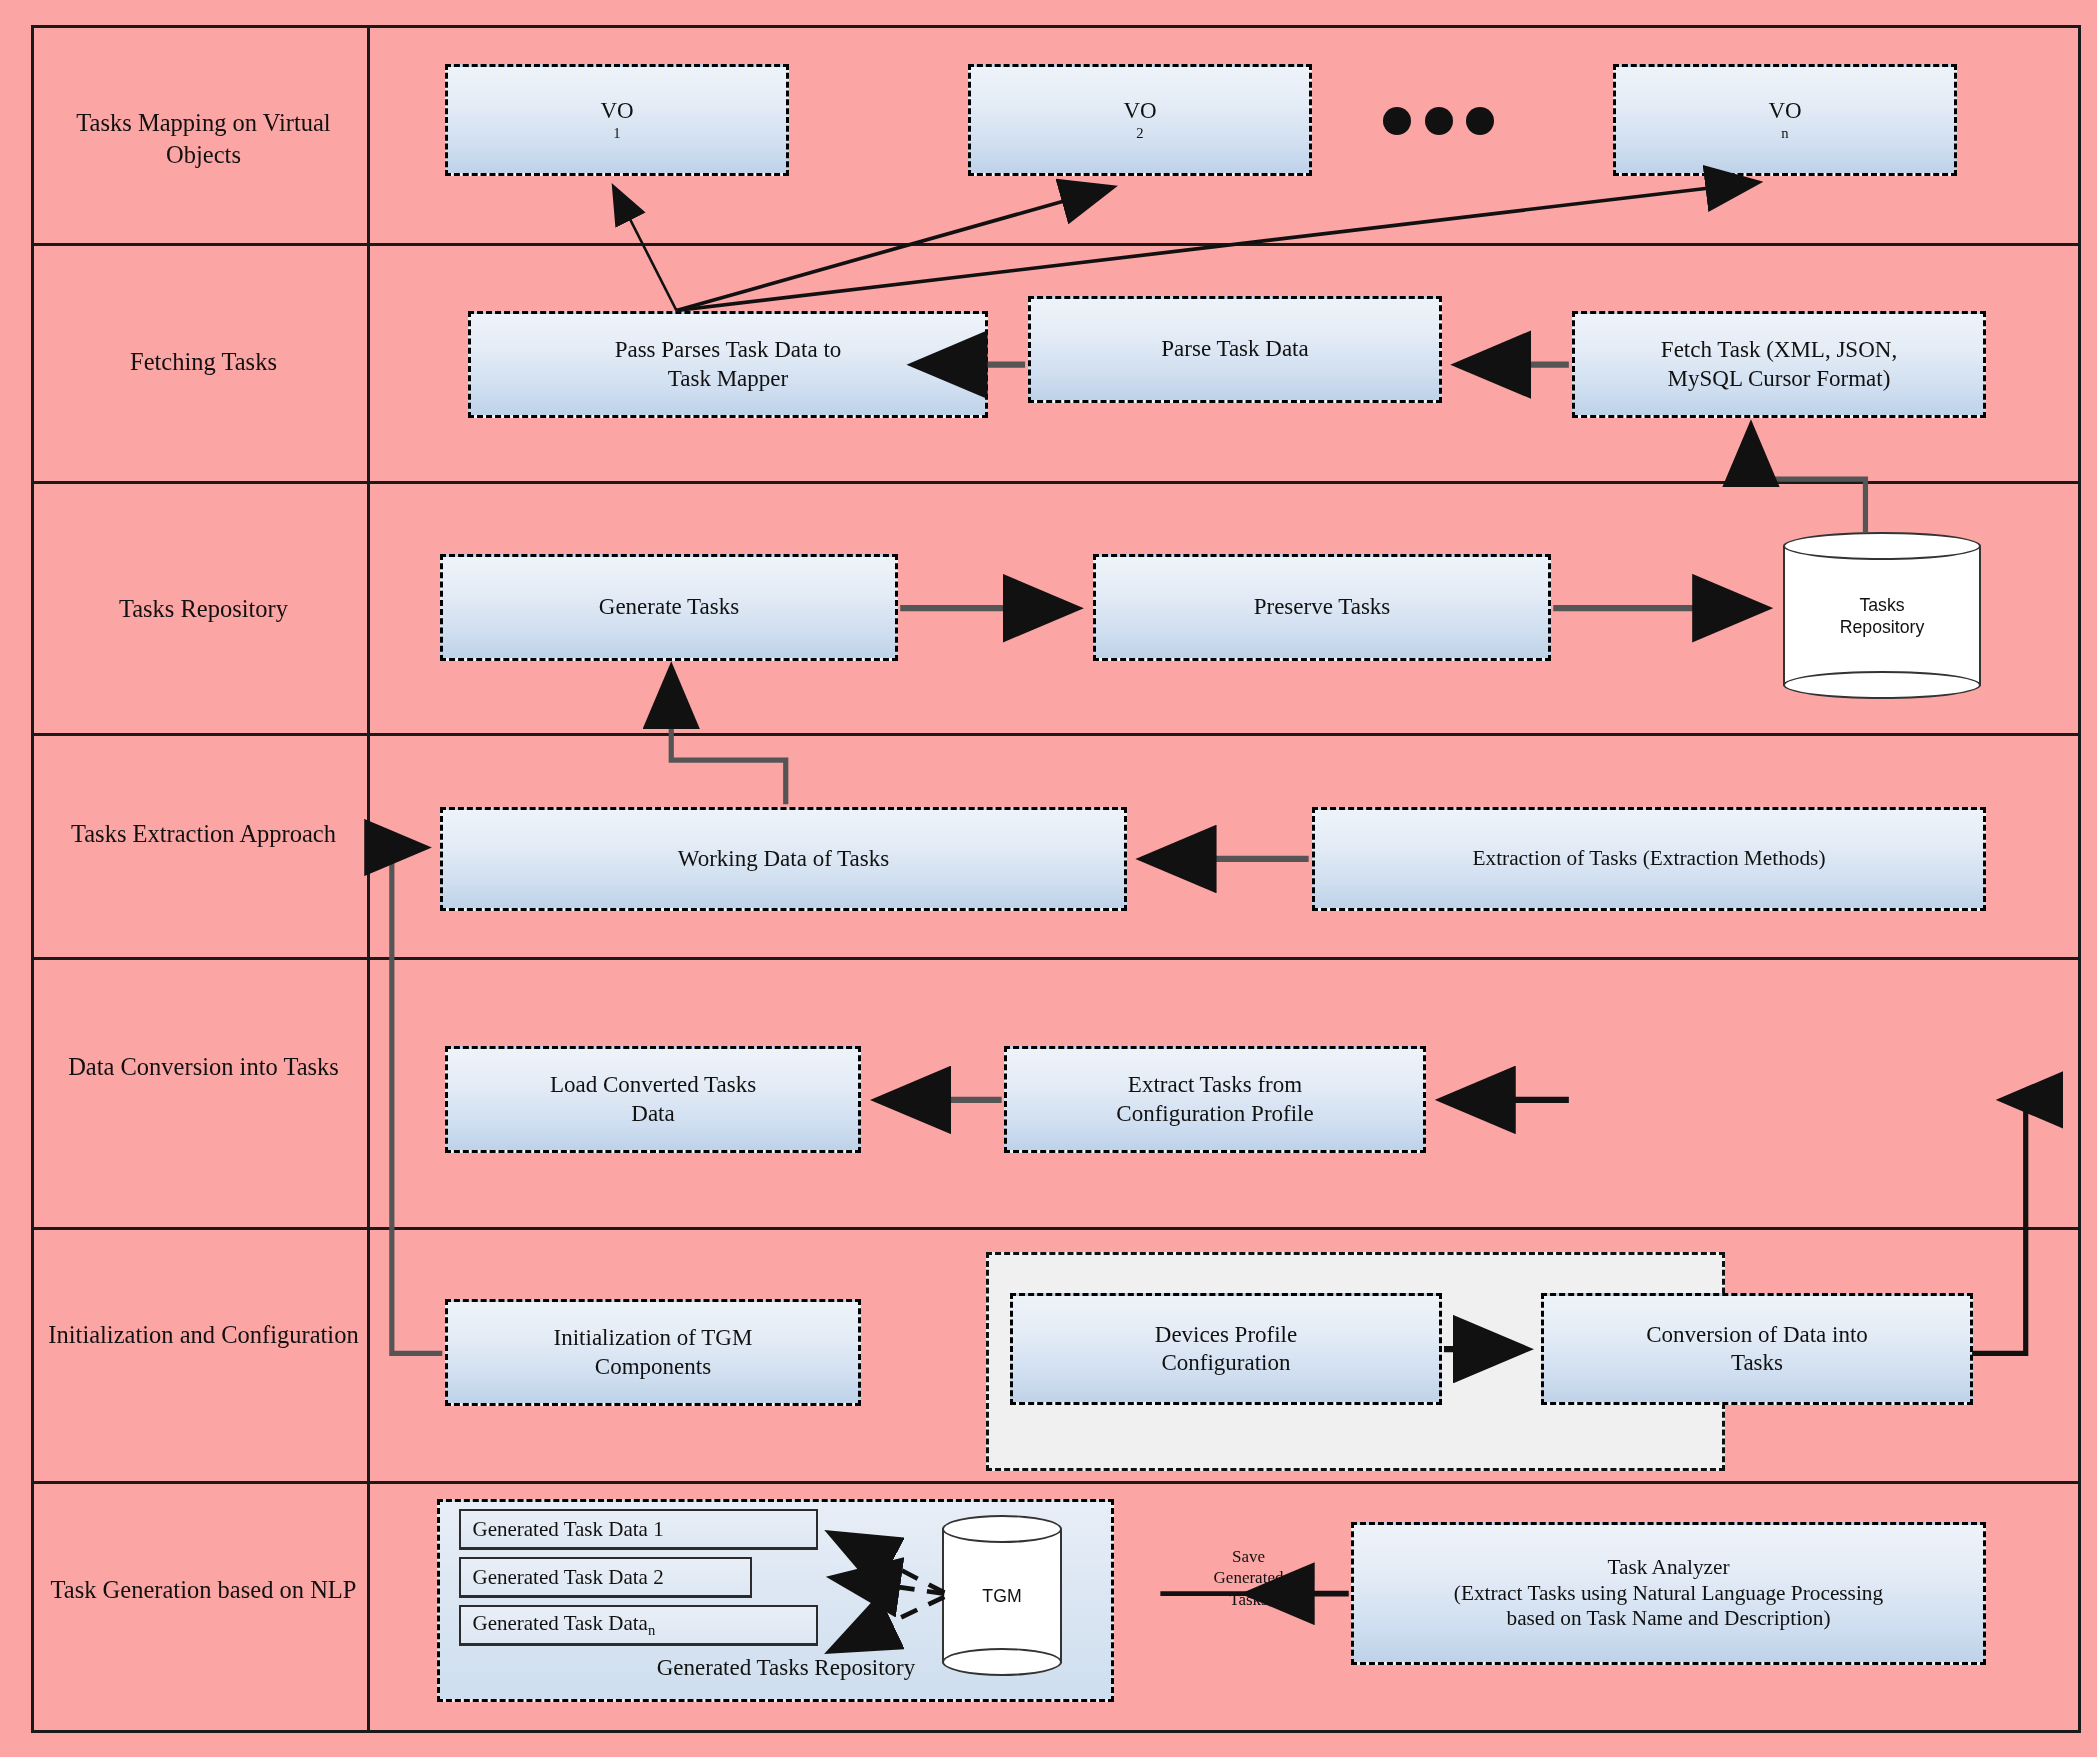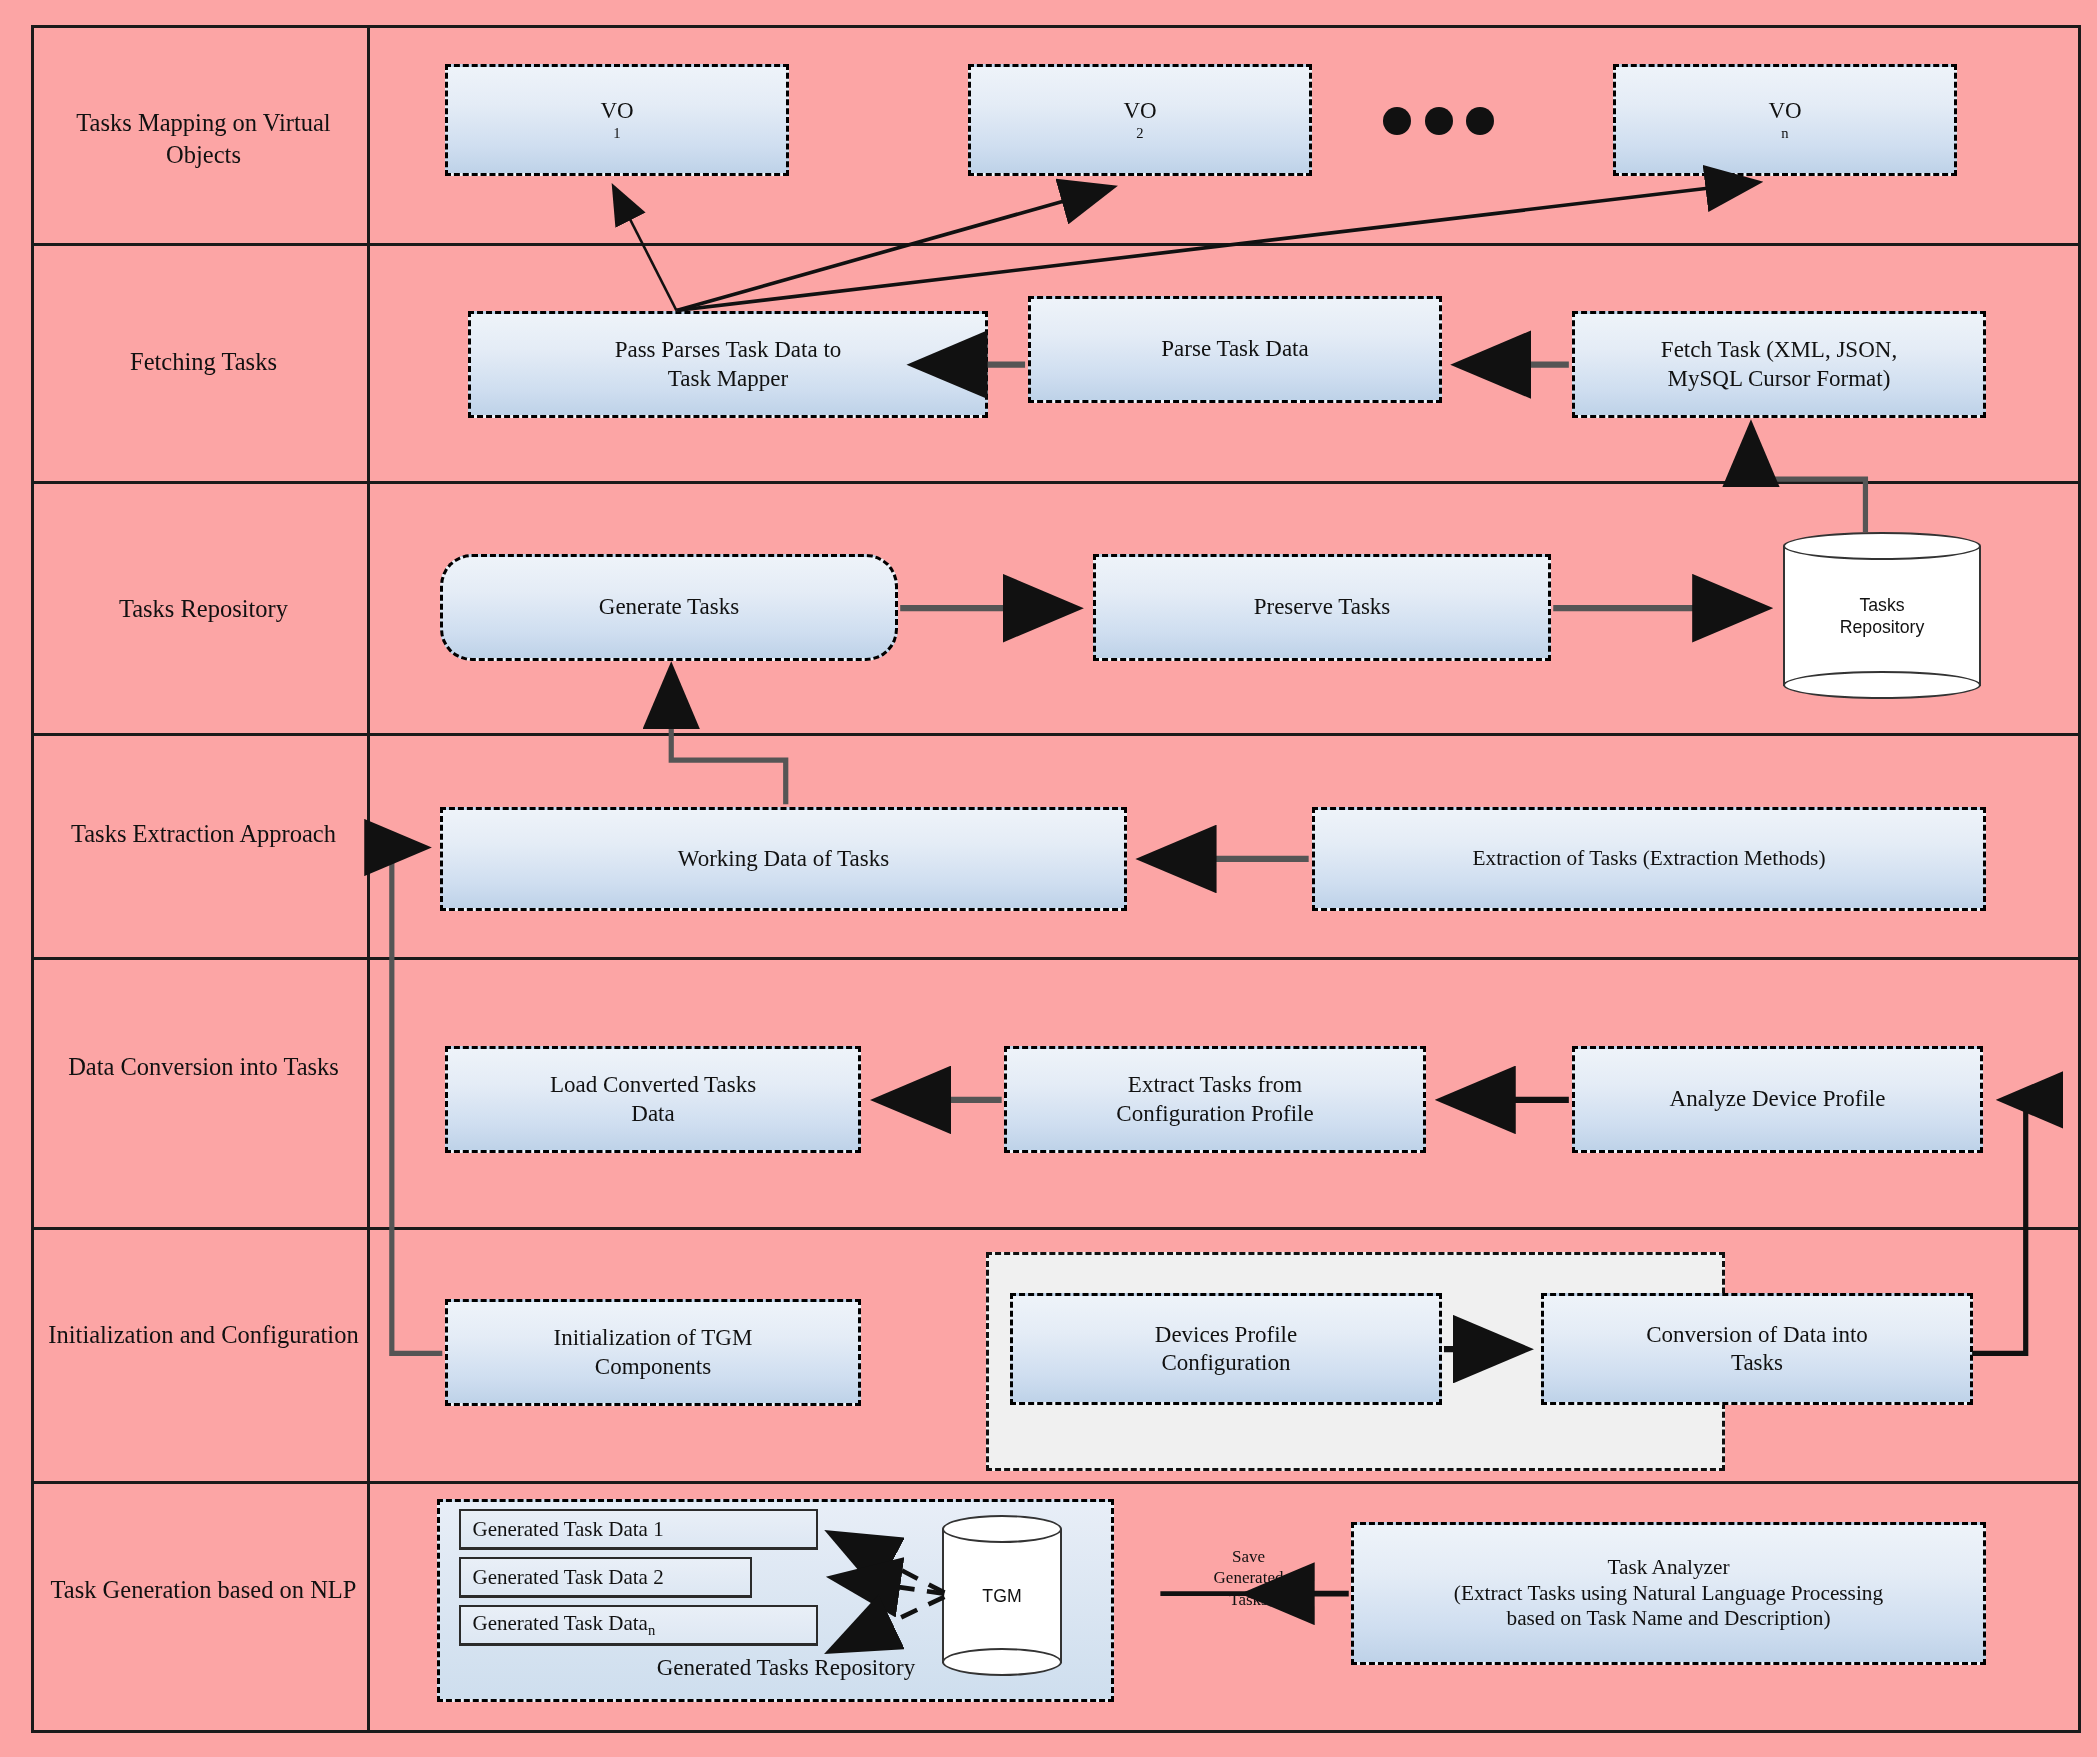--- a/index.html
+++ b/index.html
@@ -138,21 +138,21 @@
     <span>Parse Task Data</span>
   </div>
 
   <div class="node" style="left:1572px;top:311px;width:414px;height:107px;">
     <span>
       <span>Fetch Task (XML, JSON,</span>
       <span>MySQL Cursor Format)</span>
     </span>
   </div>
 
-  <div class="node" style="left:440px;top:554px;width:458px;height:107px;border-radius:32px;">
+  <div class="node" style="left:440px;top:554px;width:458px;height:107px;">
     <span>Generate Tasks</span>
   </div>
 
   <div class="node" style="left:1093px;top:554px;width:458px;height:107px;">
     <span>Preserve Tasks</span>
   </div>
 
   <div class="cyl" style="left:1783px;top:532px;width:198px;height:167px;">
     <div class="body"></div>
     <div class="bot"></div>
@@ -178,23 +178,20 @@
     </span>
   </div>
 
   <div class="node" style="left:1004px;top:1046px;width:422px;height:107px;">
     <span>
       <span>Extract Tasks from</span>
       <span>Configuration Profile</span>
     </span>
   </div>
 
-  <div class="node" style="left:1572px;top:1046px;width:411px;height:107px;">
-    <span>Analyze Device Profile</span>
-  </div>
 
   <div class="node" style="left:445px;top:1299px;width:416px;height:107px;">
     <span>
       <span>Initialization of TGM</span>
       <span>Components</span>
     </span>
   </div>
 
   <div class="group" style="left:986px;top:1252px;width:739px;height:219px;"></div>
 

